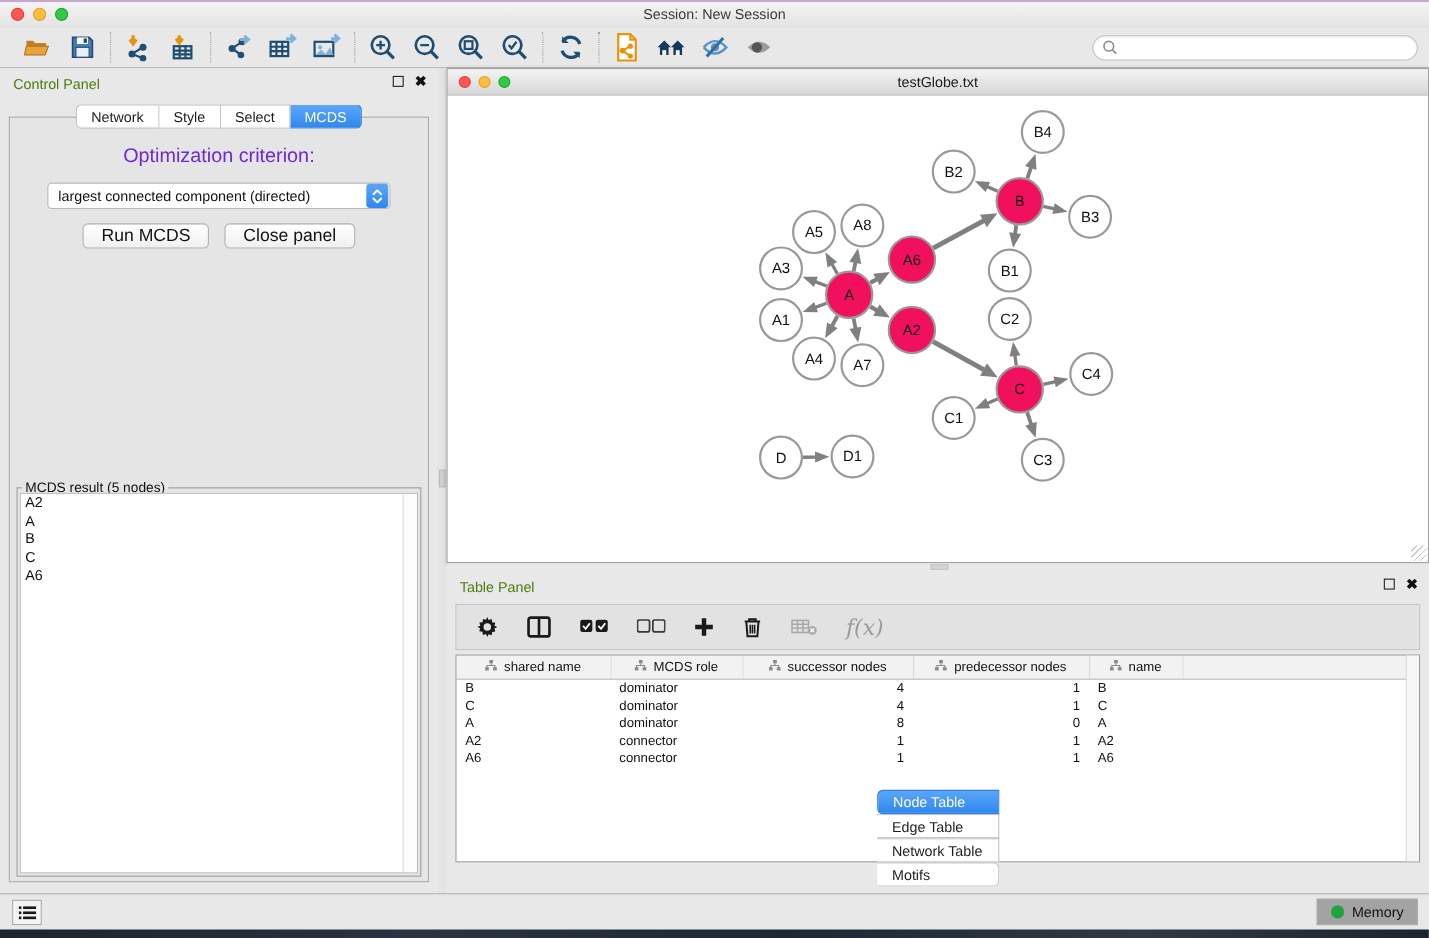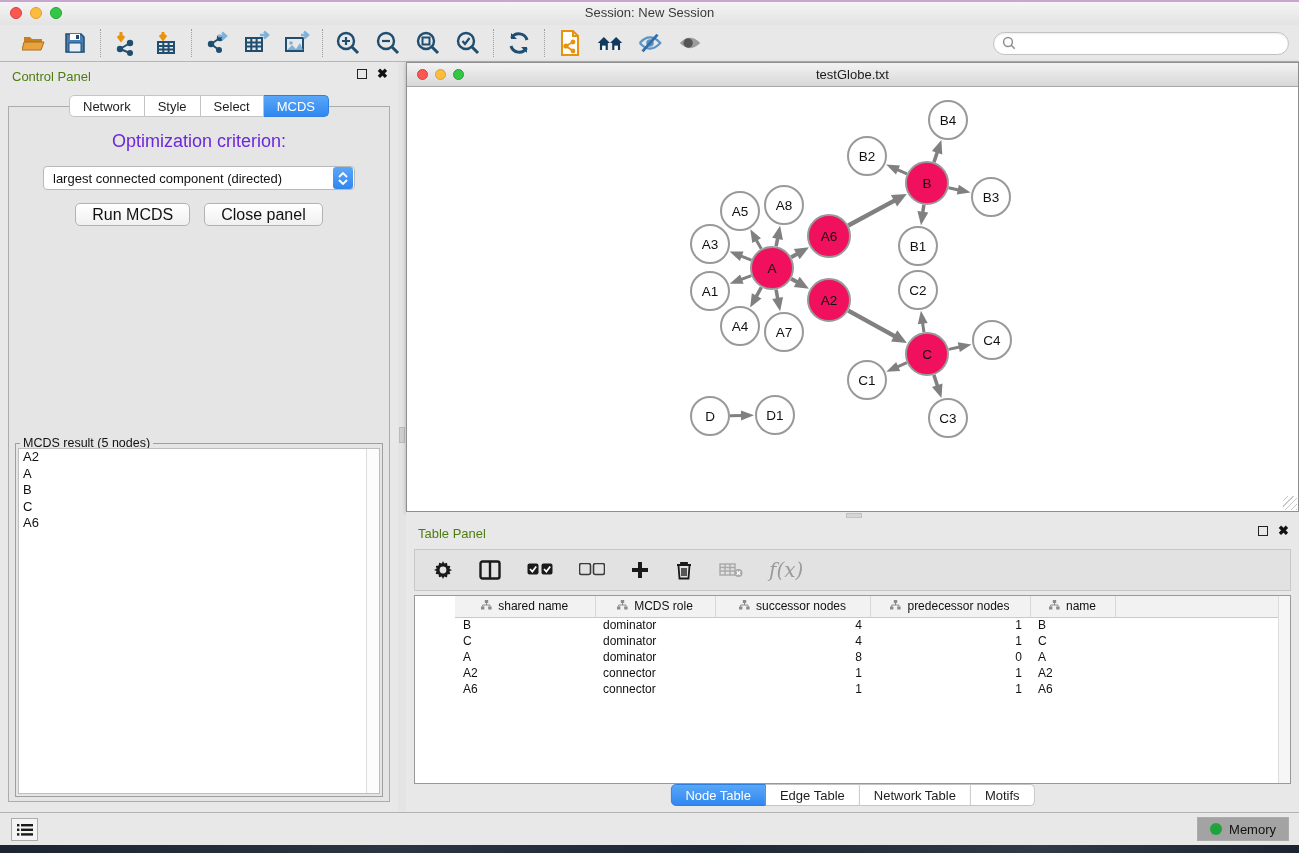--- a/index.html
+++ b/index.html
@@ -84,30 +84,30 @@
   .net-grip { position:absolute; right:1px; bottom:1px; width:14px; height:14px;
     background:repeating-linear-gradient(135deg, transparent 0 3px, #C9C9C9 3px 4px); cursor:nwse-resize; }
 
   
   .table-panel { position:absolute; left:406px; top:519px; width:893px; height:293px; background:#E8E8E8; }
   .tp-toolbar { position:absolute; left:8px; right:8px; top:30px; height:42px; background:#E2E2E2;
     border:1px solid #C8C8C8; display:flex; align-items:center; gap:26px; padding:15px 18px; }
   .tp-icon { display:flex; align-items:center; justify-content:center; cursor:pointer; }
   .fx-label { font-family:"DejaVu Serif", serif; font-style:italic; font-size:20px; color:#9B9B9B; }
 
-  .data-table-wrap { position:absolute; left:8px; right:8px; top:76px; bottom:28px; background:#fff; border:1px solid #999;padding-left:40px; }
+  .data-table-wrap { position:absolute; left:8px; right:8px; top:76px; bottom:28px; background:#fff; border:1px solid #999; }
   table.data-table { border-collapse:collapse; width:100%; table-layout:fixed; }
   table.data-table th { height:21px; background:#F2F2F2; border-right:1px solid #D8D8D8; border-bottom:1px solid #C9C9C9;
     font-size:12px; font-weight:normal; color:#111; text-align:center; overflow:hidden; white-space:nowrap; }
   table.data-table th .th-inner { display:flex; align-items:center; justify-content:center; gap:6px; }
   table.data-table td { height:16px; font-size:12px; color:#111; padding:0 8px; white-space:nowrap; overflow:hidden; }
   td.num { text-align:right; padding-right:20px; }
   .table-scroll { position:absolute; right:0; top:0; bottom:0; width:12px; background:#F6F6F6; border-left:1px solid #DDD; }
 
-  .tp-tabs { bottom:6px; top:auto; }
+  .tp-tabs { bottom:6px; top:auto;flex-direction:column; }
   .tp-tabs .seg-tab { padding:0 14px; }
 
   
   .status-bar { position:absolute; left:0; bottom:8px; width:100%; height:33px; background:#E8E8E8; border-top:1px solid #B2B2B2; }
   .list-btn { position:absolute; left:11px; top:5px; width:27px; height:23px; background:#F4F4F4;
     border:1px solid #ACACAC; display:flex; align-items:center; justify-content:center; cursor:pointer; }
   .memory-btn { position:absolute; right:10px; top:4px; height:24px; background:#a3a3a3; border:1px solid #ACACAC;
     display:flex; align-items:center; gap:7px; padding:0 12px; font-size:13px; color:#111; cursor:pointer; }
   .memory-dot { width:12px; height:12px; border-radius:50%; background:#1FA33C; }
   .desktop-bottom { position:absolute; left:0; bottom:0; width:100%; height:8px;

